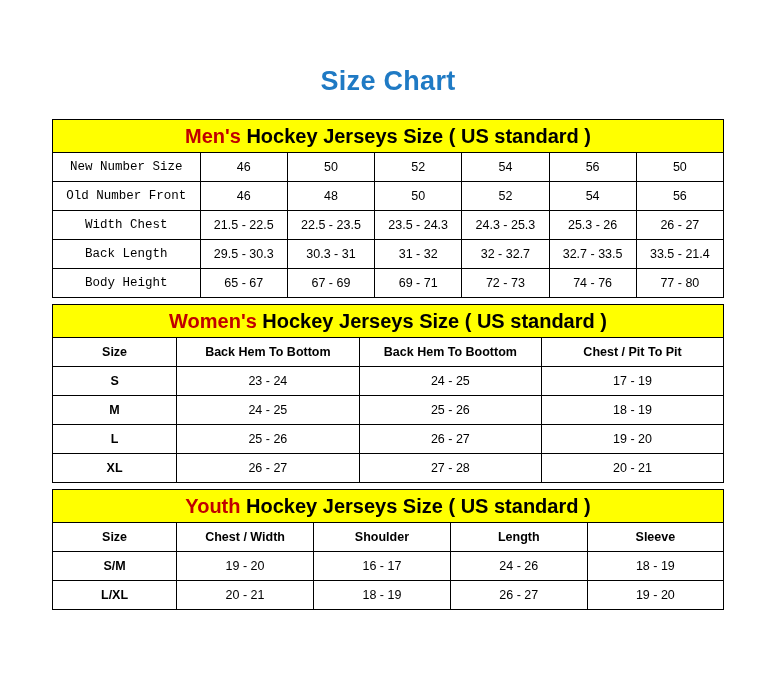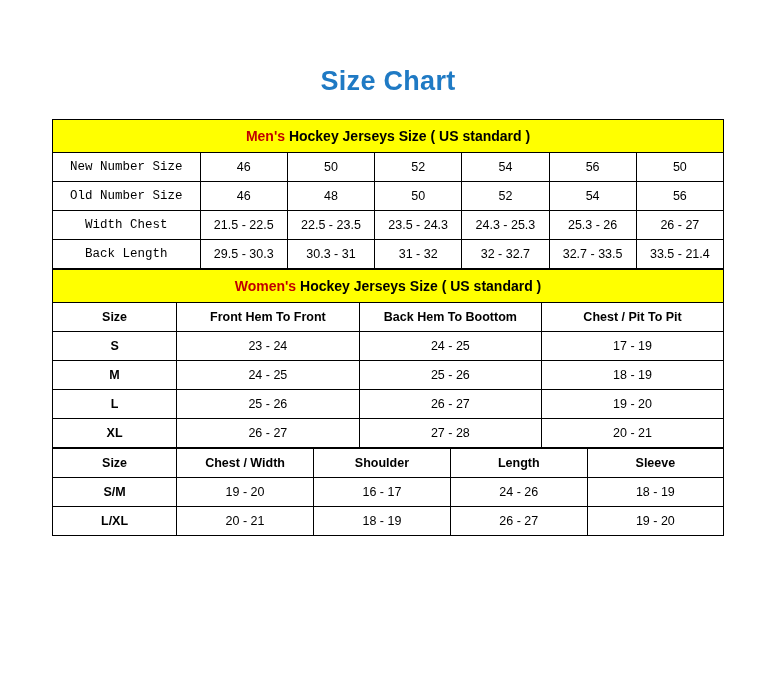--- a/index.html
+++ b/index.html
@@ -42,38 +42,38 @@
     text-align: center;
     vertical-align: middle;
     font-size: 12.5px;
     height: 26px;
     padding: 1px 2px;
     font-weight: normal;
   }
   .section-head td {
     background: #ffff00;
     font-weight: bold;
-    font-size: 14px;
+    font-size: 20px;
     height: 30px;
   }
   .section-head .accent-men { color: #c00000; }
   .section-head .accent-women { color: #c00000; }
   .section-head .accent-youth { color: #c00000; }
   .colhead td {
     font-weight: bold;
   }
   .rowlabel {
     font-weight: normal;
     font-family: Liberation Mono, monospace;
   }
   .bold-cell {
     font-weight: bold;
   }
   .tbl-wrap + .tbl-wrap {
-    margin-top: 0px;
+    margin-top: 6px;
   }
 </style>
 </head>
 <body>
 
 <div class="page">
 
   <div class="title">Size Chart</div>
 
   <div class="tables">
@@ -96,21 +96,21 @@
           <tr>
             <td class="rowlabel">New Number Size</td>
             <td>46</td>
             <td>50</td>
             <td>52</td>
             <td>54</td>
             <td>56</td>
             <td>50</td>
           </tr>
           <tr>
-            <td class="rowlabel">Old Number Size</td>
+            <td class="rowlabel">Old Number Front</td>
             <td>46</td>
             <td>48</td>
             <td>50</td>
             <td>52</td>
             <td>54</td>
             <td>56</td>
           </tr>
           <tr>
             <td class="rowlabel">Width Chest</td>
             <td>21.5 - 22.5</td>
@@ -121,40 +121,49 @@
             <td>26 - 27</td>
           </tr>
           <tr>
             <td class="rowlabel">Back Length</td>
             <td>29.5 - 30.3</td>
             <td>30.3 - 31</td>
             <td>31 - 32</td>
             <td>32 - 32.7</td>
             <td>32.7 - 33.5</td>
             <td>33.5 - 21.4</td>
+          </tr>
+          <tr>
+            <td class="rowlabel">Body Height</td>
+            <td>65 - 67</td>
+            <td>67 - 69</td>
+            <td>69 - 71</td>
+            <td>72 - 73</td>
+            <td>74 - 76</td>
+            <td>77 - 80</td>
           </tr>
         </tbody>
       </table>
     </div>
 
     <div class="tbl-wrap">
       <table>
         <colgroup>
           <col style="width:18.5%">
             <col style="width:27.2%">
             <col style="width:27.2%">
             <col style="width:27.1%">
         </colgroup>
         <tbody>
           <tr class="section-head">
             <td colspan="4"><span class="accent-women">Women's</span><span> Hockey Jerseys Size ( US standard )</span></td>
           </tr>
           <tr class="colhead">
             <td>Size</td>
-            <td>Front Hem To Front</td>
+            <td>Back Hem To Bottom</td>
             <td>Back Hem To Boottom</td>
             <td>Chest / Pit To Pit</td>
           </tr>
           <tr>
             <td class="bold-cell">S</td>
             <td>23 - 24</td>
             <td>24 - 25</td>
             <td>17 - 19</td>
           </tr>
           <tr>
@@ -182,20 +191,23 @@
     <div class="tbl-wrap">
       <table>
         <colgroup>
           <col style="width:18.5%">
             <col style="width:20.4%">
             <col style="width:20.4%">
             <col style="width:20.4%">
             <col style="width:20.3%">
         </colgroup>
         <tbody>
+          <tr class="section-head">
+            <td colspan="5"><span class="accent-youth">Youth</span><span> Hockey Jerseys Size ( US standard )</span></td>
+          </tr>
           <tr class="colhead">
             <td>Size</td>
             <td>Chest / Width</td>
             <td>Shoulder</td>
             <td>Length</td>
             <td>Sleeve</td>
           </tr>
           <tr>
             <td class="bold-cell">S/M</td>
             <td>19 - 20</td>

